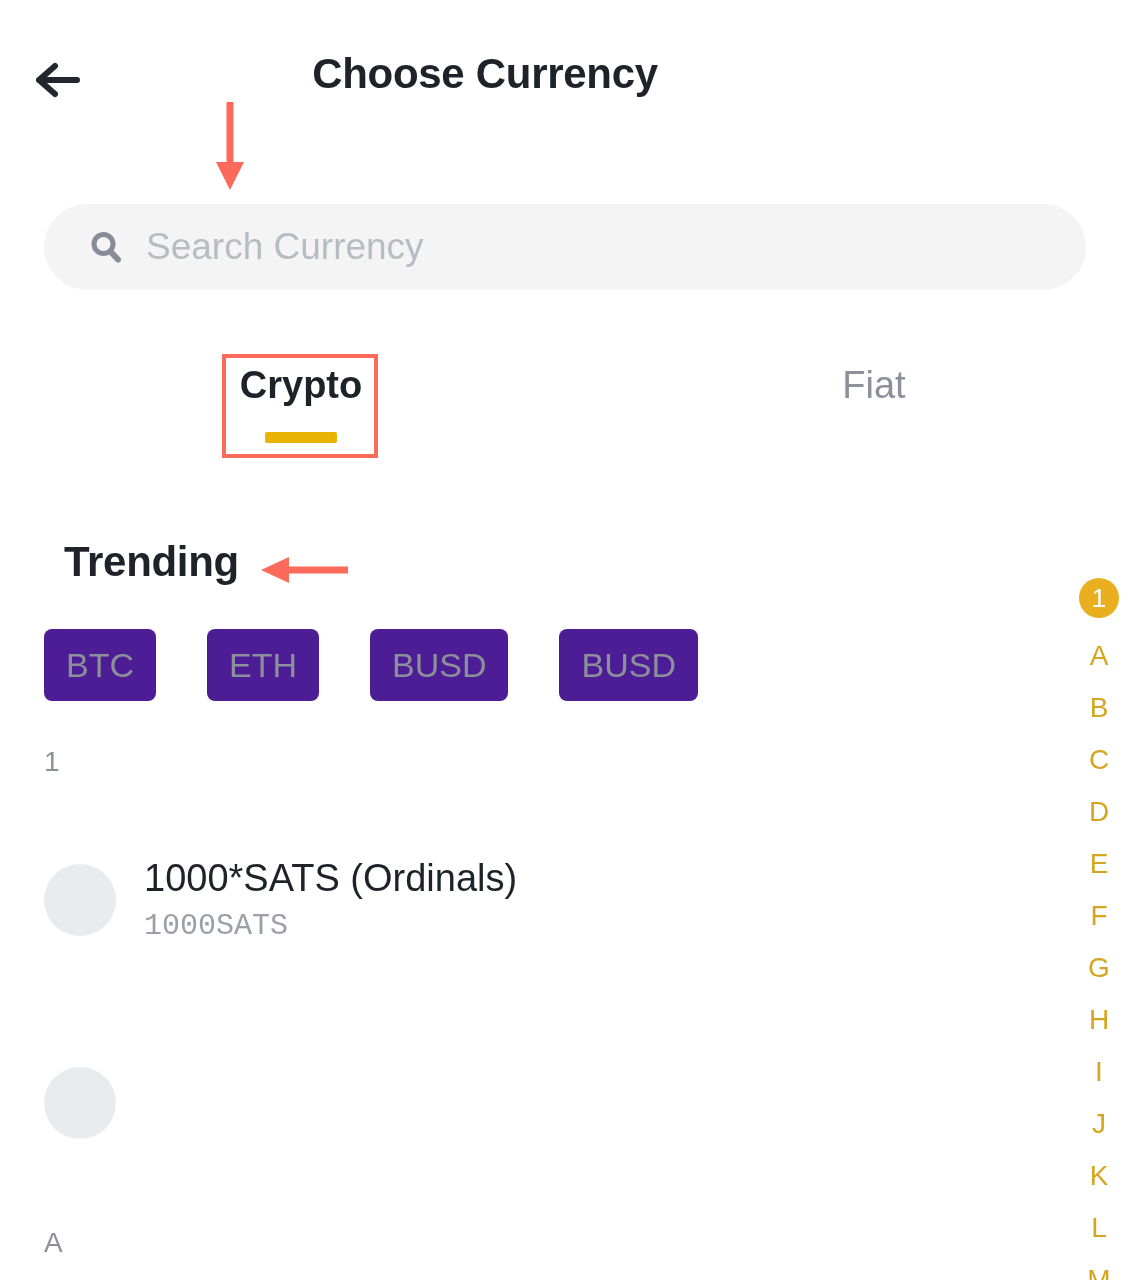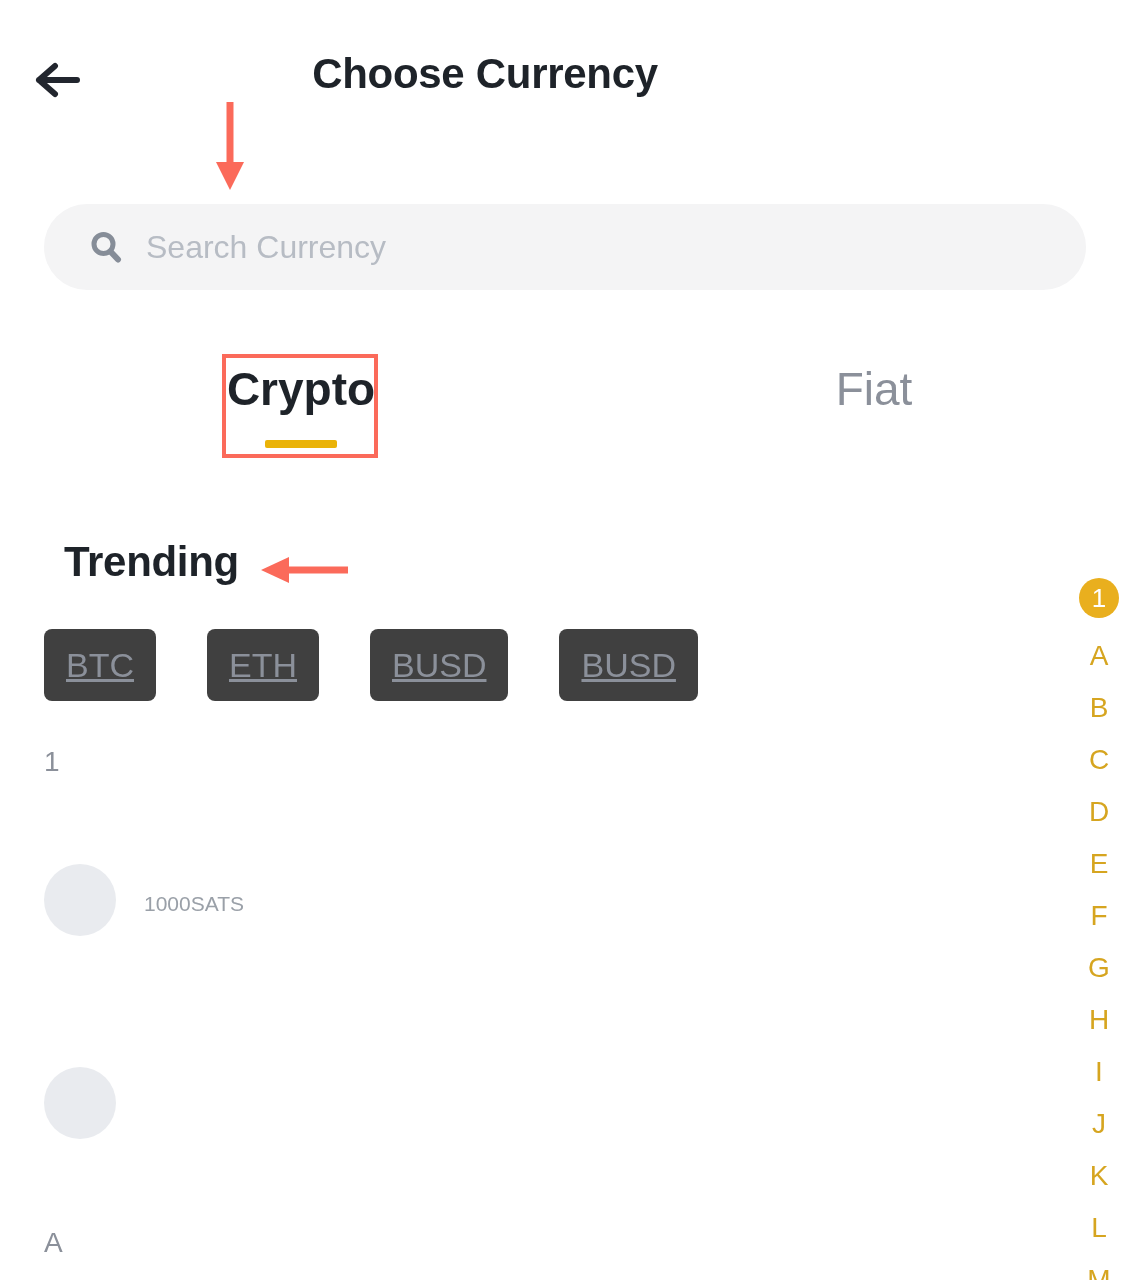--- a/index.html
+++ b/index.html
@@ -67,21 +67,21 @@
     flex: none;
     display: flex;
     align-items: center;
     justify-content: center;
   }
   .search-input {
     border: none;
     outline: none;
     background: transparent;
     font-family: "Liberation Sans", sans-serif;
-    font-size: 32px;
+    font-size: 37px;
     color: #1e2329;
     margin-left: 20px;
     width: 880px;
     height: 50px;
   }
   .search-input::placeholder {
     color: #b7bcc4;
     opacity: 1;
   }
 
@@ -98,21 +98,21 @@
     top: 0;
     height: 96px;
     display: flex;
     flex-direction: column;
     align-items: center;
     cursor: pointer;
   }
   .tab-crypto { left: 222px; width: 158px; }
   .tab-fiat   { left: 795px; width: 158px; }
   .tab-label {
-    font-size: 46px;
+    font-size: 38px;
     line-height: 1;
     padding-top: 14px;
     text-align: right;
   }
   .tab-crypto .tab-label { color: #1e2329; font-weight: bold; }
   .tab-fiat .tab-label   { color: #8b909a; font-weight: normal; }
   .tab-underline {
     margin-top: 28px;
     width: 72px;
     height: 11px;
@@ -146,29 +146,28 @@
     left: 44px;
     top: 629px;
     display: flex;
     gap: 51px;
   }
   .chip {
     height: 72px;
     min-width: 82px;
     padding: 0 22px;
     box-sizing: border-box;
-    background: #404040;
+    background: #4c1d95;
     border-radius: 8px;
     display: flex;
     align-items: center;
     justify-content: center;
     font-size: 34px;
     color: #8b909a;
     cursor: pointer;
-    text-decoration: underline;
   }
 
   
   .list {
     position: absolute;
     left: 0;
     top: 748px;
     width: 1060px;
   }
   .section-letter {
@@ -197,23 +196,24 @@
     flex-direction: column;
     justify-content: center;
   }
   .coin-name {
     font-size: 38px;
     color: #1e2329;
     line-height: 1.15;
   }
   .coin-symbol {
     margin-top: 8px;
-    font-size: 21px;
+    font-size: 30px;
     color: #9aa0a8;
     line-height: 1.15;
+    font-family: Liberation Mono, monospace;
   }
 
   
   .alpha-index {
     position: absolute;
     right: 8px;
     top: 578px;
     width: 46px;
     display: flex;
     flex-direction: column;
@@ -302,20 +302,21 @@
 
 <div class="list">
 
   <div class="section-letter">1</div>
 
   <div style="height:70px"></div>
 
   <div class="list-row">
     <span class="coin-avatar"></span>
     <span class="coin-text">
+      <span class="coin-name">1000*SATS (Ordinals)</span>
       <span class="coin-symbol">1000SATS</span>
     </span>
   </div>
 
   <div style="height:95px"></div>
 
   <div class="list-row">
     <span class="coin-avatar"></span>
   </div>
 

